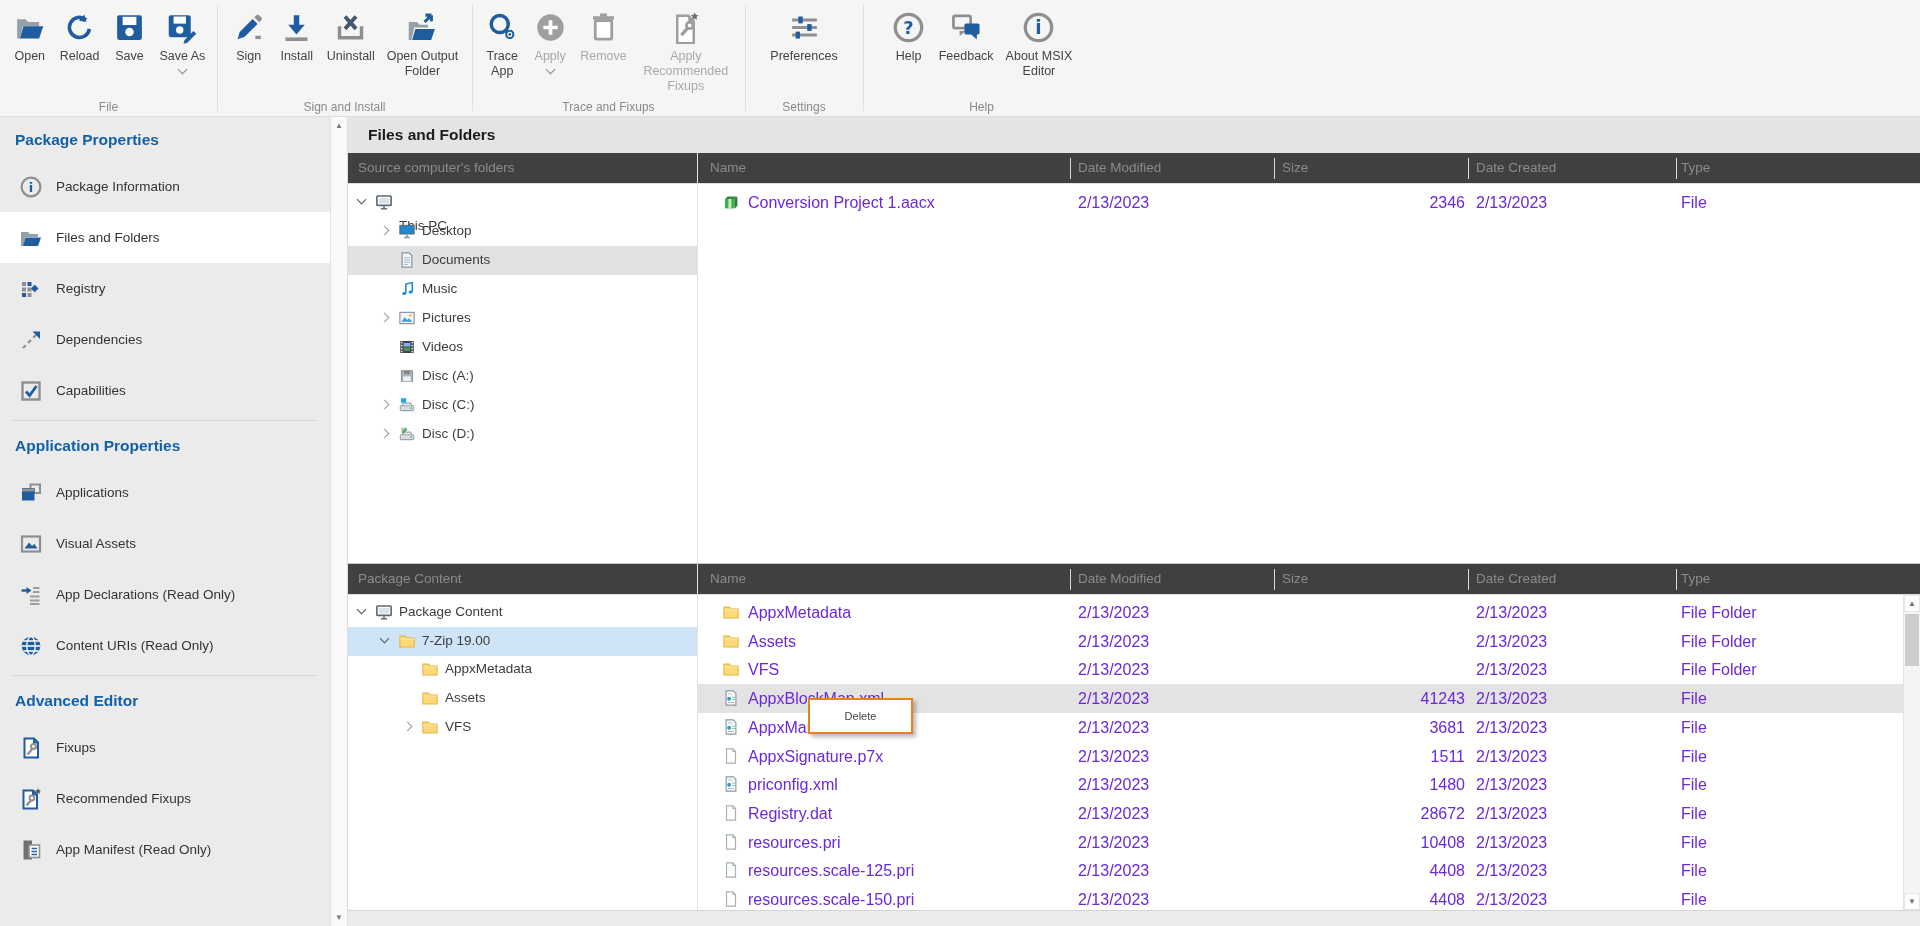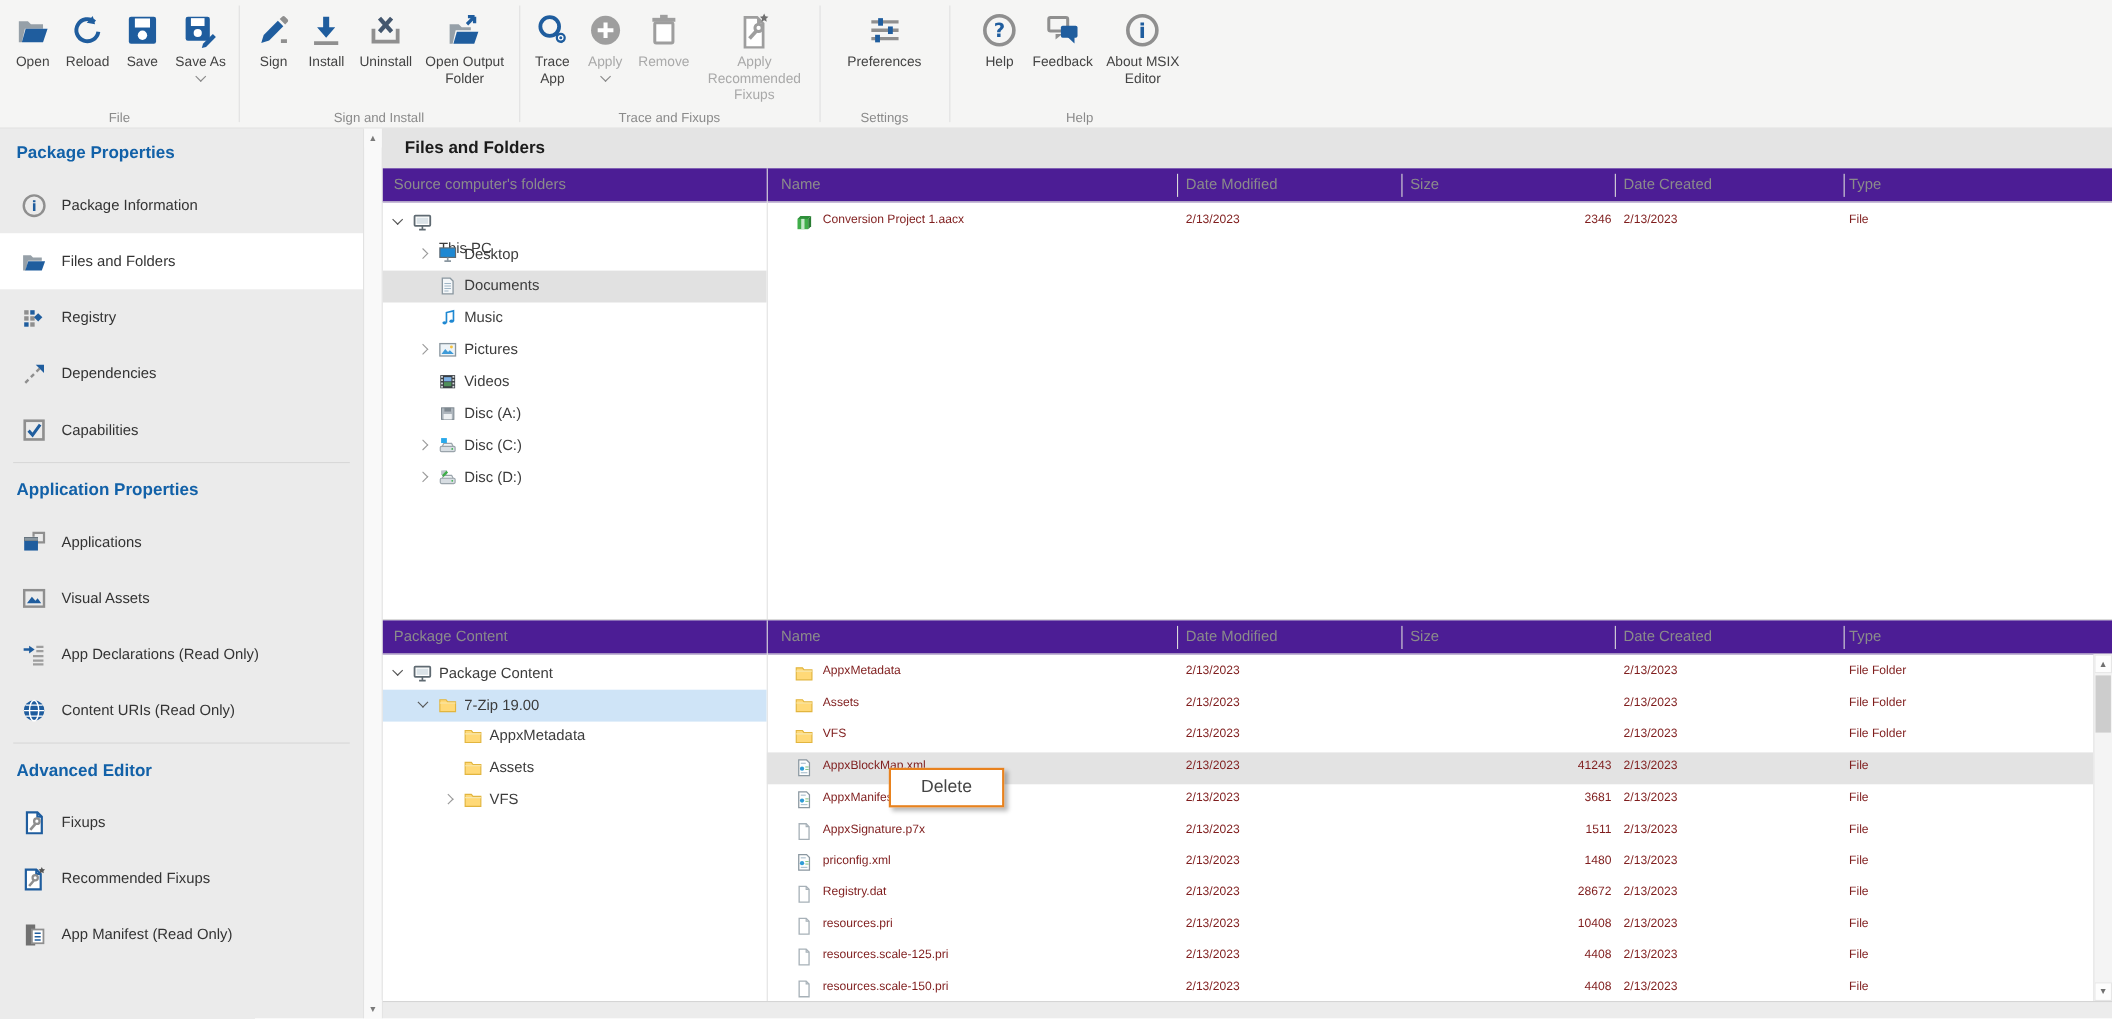--- a/index.html
+++ b/index.html
@@ -32,60 +32,60 @@
   .sarrow { position:absolute; left:0; width:100%; height:17px; font-size:8px; color:#7a7a7a; text-align:center; line-height:17px; cursor:pointer; background:#f9f9f9; }
 
   
   .panel-title { position:absolute; left:348px; top:117px; width:1572px; height:36px; background:#e4e4e4; display:flex; align-items:center; }
   .panel-title span { font-size:15.5px; font-weight:bold; color:#1b1b1b; margin-left:20px; }
 
   .pane { position:absolute; left:348px; width:1572px; background:#fff; }
   .pane-top { top:153px; height:410px; }
   .pane-bottom { top:563px; height:347px; border-top:1px solid #c9c9c9; }
 
-  .hdr-row { position:absolute; left:0; top:0; width:100%; height:31px; border-bottom:1px solid #e0e0e0; background:#4c1d95; }
+  .hdr-row { position:absolute; left:0; top:0; width:100%; height:31px; border-bottom:1px solid #e0e0e0; background:#404040; }
   .hdr-cell { position:absolute; top:0; height:100%; line-height:30px; color:#8b8b8b; font-size:13.5px; cursor:pointer; }
   .hdr-sep { position:absolute; top:5px; width:1px; height:21px; background:#dadada; }
 
   .tree-body { position:absolute; left:0; top:31px; width:349px; bottom:0; overflow:hidden; }
   .vline { position:absolute; left:349px; top:0; width:1px; height:100%; background:#e2e2e2; }
   .trow { position:absolute; left:0; width:349px; height:29px; cursor:pointer; }
   .trow.sel-gray { background:#e1e1e1; }
   .trow.sel-blue { background:#cfe4f7; }
   .trow .chev { position:absolute; top:10px; width:7px; height:7px; }
   .chev.collapsed { border-right:1.5px solid #9a9a9a; border-top:1.5px solid #9a9a9a; transform:rotate(45deg); }
   .chev.expanded  { border-right:1.6px solid #555;    border-bottom:1.6px solid #555; transform:rotate(45deg); margin-top:-2px; }
   .trow .ticon { position:absolute; top:5px; width:18px; height:18px; }
   .trow .ticon svg { width:18px; height:18px; }
   .trow .tlabel { position:absolute; top:6px; font-size:13.5px; color:#3c3c3c; white-space:nowrap; }
 
   .list-body { position:absolute; left:349px; top:31px; bottom:0; overflow:hidden; }
   .lrow { position:absolute; left:0; height:29px; cursor:pointer; }
   .lrow.hover { background:#e3e3e3; }
   .lrow .ticon { position:absolute; left:25px; top:5px; width:18px; height:18px; }
   .lrow .ticon svg { width:18px; height:18px; }
-  .lcell { position:absolute; top:6px; font-size:11px; color:#7f1d1d; white-space:nowrap; }
+  .lcell { position:absolute; top:6px; font-size:16px; color:#6d28d9; white-space:nowrap; }
   .c-name { left:51px; }
   .c-dm   { left:381px; }
   .c-size { left:575px; width:193px; text-align:right; }
   .c-dc   { left:779px; }
   .c-type { left:984px; }
   .h-name { left:13px; } .h-dm { left:381px; } .h-size { left:585px; } .h-dc { left:779px; } .h-type { left:984px; }
   .s1 { left:373px; } .s2 { left:577px; } .s3 { left:771px; } .s4 { left:979px; }
 
   
   .vscroll { position:absolute; left:1903px; top:595px; width:17px; height:315px; background:#f4f4f4; border-left:1px solid #e4e4e4; }
   .vs-btn { position:absolute; left:0; width:100%; height:17px; background:#fdfdfd; border:1px solid #e6e6e6; color:#6f6f6f; font-size:8px; text-align:center; line-height:15px; cursor:pointer; }
   .vs-thumb { position:absolute; left:1px; width:14px; background:#cdcdcd; cursor:pointer; }
 
   .bottom-strip { position:absolute; left:348px; top:910px; width:1572px; height:16px; background:#ececec; border-top:1px solid #d5d5d5; }
 
   
   .ctxmenu { position:absolute; left:808px; top:698px; width:105px; height:36px; background:#fff; border:2px solid #e8821e; box-shadow:3px 3px 4px rgba(0,0,0,.28); z-index:10; display:flex; align-items:center; justify-content:center; }
-  .ctxmenu .mi { font-size:16px; color:#444; cursor:pointer; }
+  .ctxmenu .mi { font-size:11px; color:#444; cursor:pointer; }
 </style>
 </head>
 <body>
 
 <div class="ribbon" id="ribbon">
     <div class="rgroup" style="left: 0px; width: 217px;">
       <div class="rbtn">
         <span class="ricon">
           <svg viewBox="0 0 24 24" xmlns="http://www.w3.org/2000/svg">
             <path d="M3 20V6h6l2 2h8v3H7l-2 9z" fill="#96a0a8"></path>

